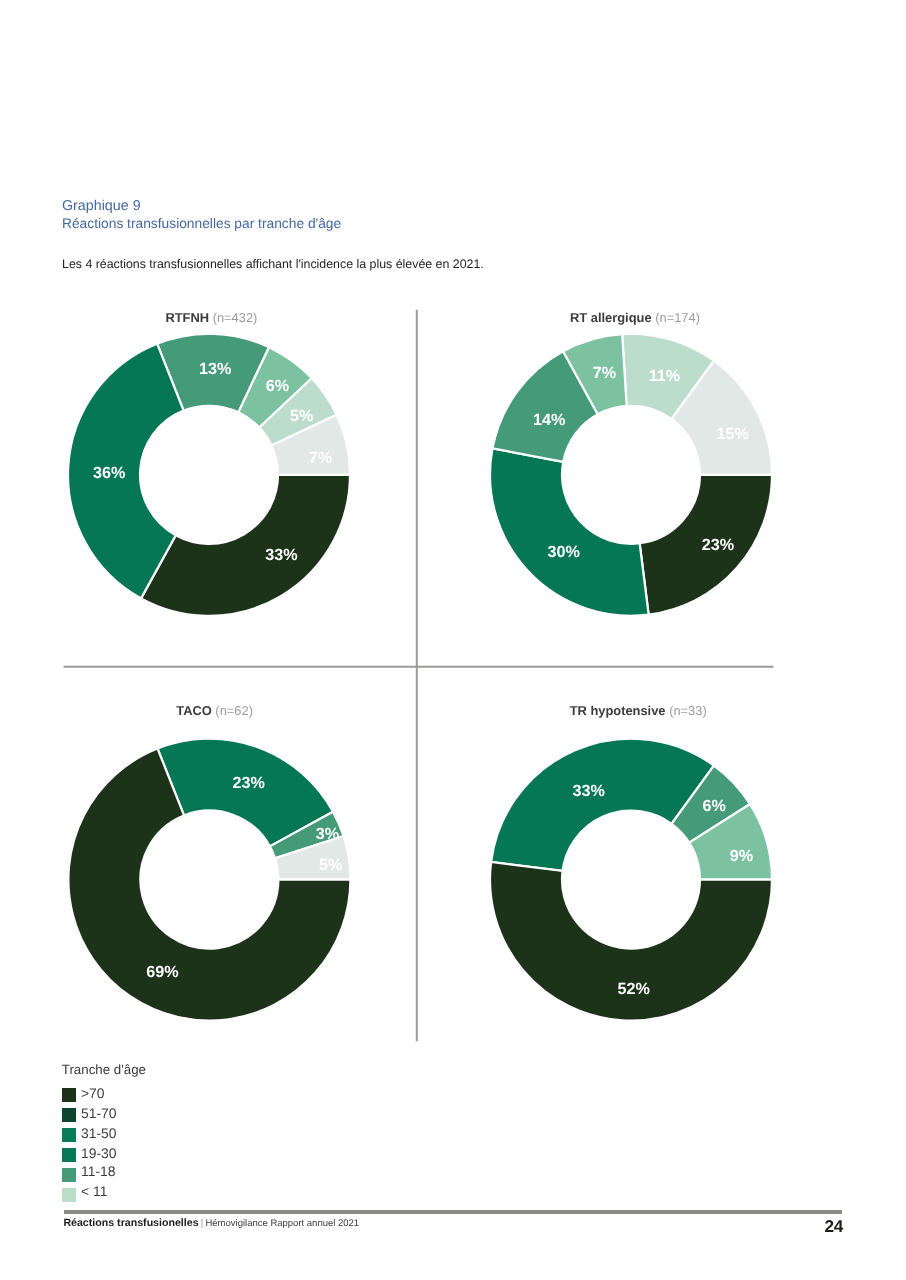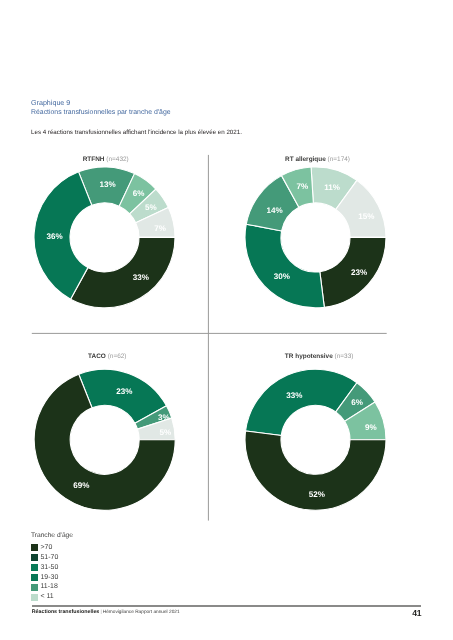--- a/index.html
+++ b/index.html
@@ -117,14 +117,14 @@
           <span class="legend-swatch" style="background: rgb(188, 220, 204);"></span>
           <span class="legend-label">&lt; 11</span>
         </div>
       </div>
   </div>
 
   <div class="footer-rule"></div>
   <div class="footer">
     <b>Réactions transfusionelles</b><span class="sep">|</span><span>Hémovigilance Rapport annuel 2021</span>
   </div>
-  <div class="pagenum">41</div>
+  <div class="pagenum">24</div>
 </div>
 
 </body></html>

